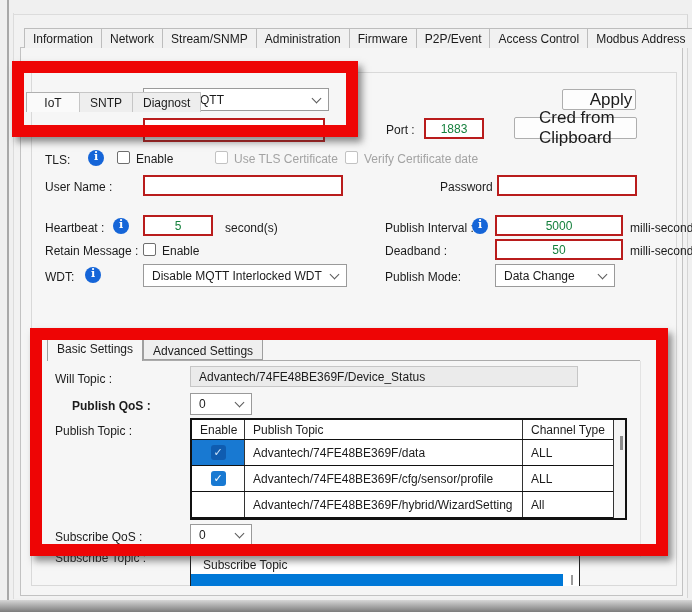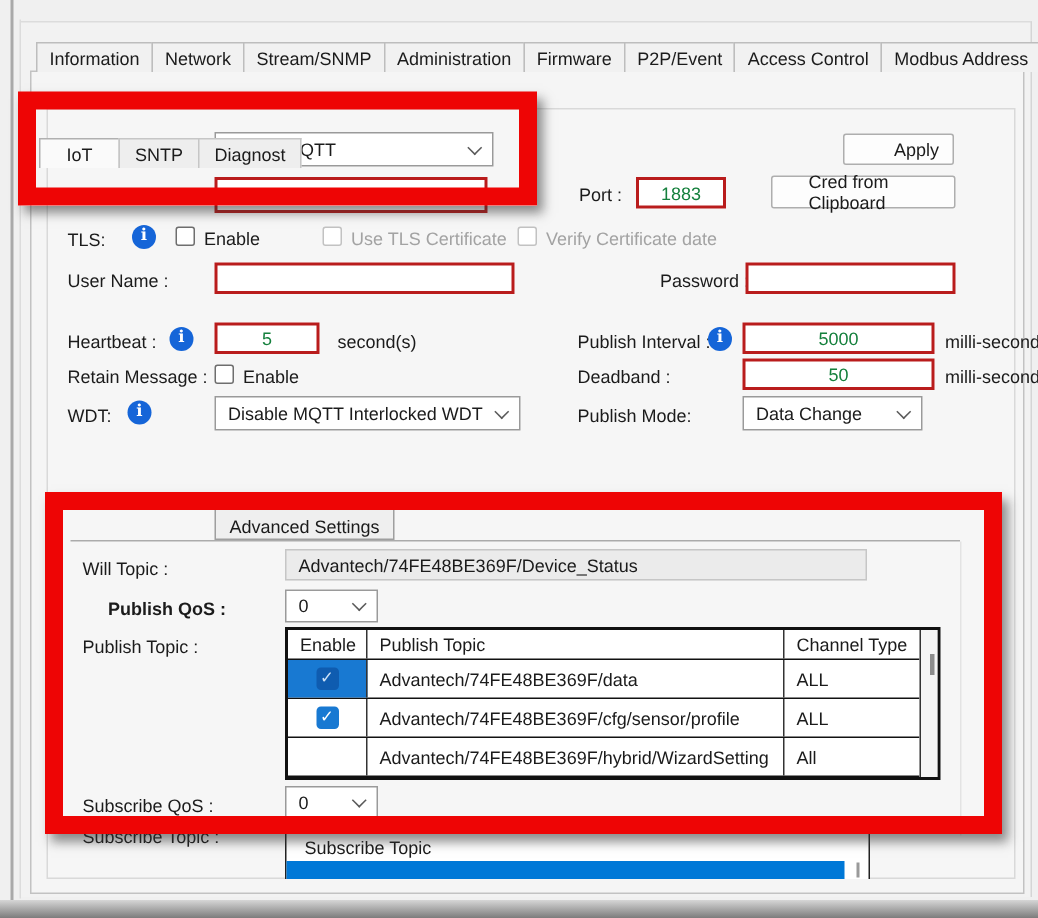--- a/index.html
+++ b/index.html
@@ -27,21 +27,21 @@
   .groupbox { left:31px; top:72px; width:646px; height:514px; border:1px solid #d9d9d9; background:#f6f6f6; }
   .vline-inner { left:640px; top:361px; width:1px; height:196px; background:#e3e3e3; }
 
   .lbl { position:absolute; white-space:nowrap; }
   .gray { color:#a3a3a3; }
 
   .dd { position:absolute; background:#fff; border:1px solid #9a9a9a; padding:0 20px 0 8px; display:flex; align-items:center; }
   .chev { position:absolute; right:8px; top:50%; width:7px; height:7px; margin-top:-5px; border-right:1.5px solid #5a5a5a; border-bottom:1.5px solid #5a5a5a; transform:rotate(45deg); }
 
   .inp { position:absolute; border:2px solid #b91c1c; background:#fff; padding:0 6px; font:12px "Liberation Sans",sans-serif; color:#15803d; outline:none;text-align:center; }
-  .btn { position:absolute; border:1px solid #aeaeae; background:#fdfdfd; border-radius:2px; display:flex; align-items:center; justify-content:center; font-size:12px;padding-left:24px; }
+  .btn { position:absolute; border:1px solid #aeaeae; background:#fdfdfd; border-radius:2px; display:flex; align-items:center; justify-content:center; font-size:17px;padding-left:24px; }
 
   .info { position:absolute; width:16px; height:16px; border-radius:50%; background:#1565d8; color:#fff; text-align:center; line-height:16px; font:bold 11px "DejaVu Serif",serif; }
   .info::before { content:"i"; }
 
   .cbx { position:absolute; width:13px; height:13px; border:1px solid #6e6e6e; background:#fff; border-radius:2px; }
   .cbx.dis { border-color:#c2c2c2; }
 
   
   .btab { position:absolute; border:1px solid #9f9f9f; padding:4px 9px 0; white-space:nowrap; }
   .btab.active { left:47px; top:337px; height:24px; background:#f6f6f6; border-bottom:none; z-index:2; }
@@ -157,20 +157,21 @@
     <span>Disable MQTT Interlocked WDT</span>
     <span class="chev"></span>
   </div>
   <div class="lbl" style="left:385px; top:270px;text-align:center;">Publish Mode:</div>
   <div class="dd" style="left:495px; top:264px; width:120px; height:23px;">
     <span>Data Change</span>
     <span class="chev"></span>
   </div>
 
   <div class="abs btab-line"></div>
+  <div class="btab active">Basic Settings</div>
   <div class="btab idle">Advanced Settings</div>
 
   <div class="lbl" style="left:55px; top:372px;">Will Topic :</div>
   <div class="ro-field" style="left:190px; top:366px; width:388px; height:21px;">Advantech/74FE48BE369F/Device_Status</div>
 
   <div class="lbl" style="left:72px; top:399px;font-weight:bold;">Publish QoS :</div>
   <div class="dd" style="left:190px; top:393px; width:62px; height:22px;">
     <span>0</span>
     <span class="chev"></span>
   </div>

